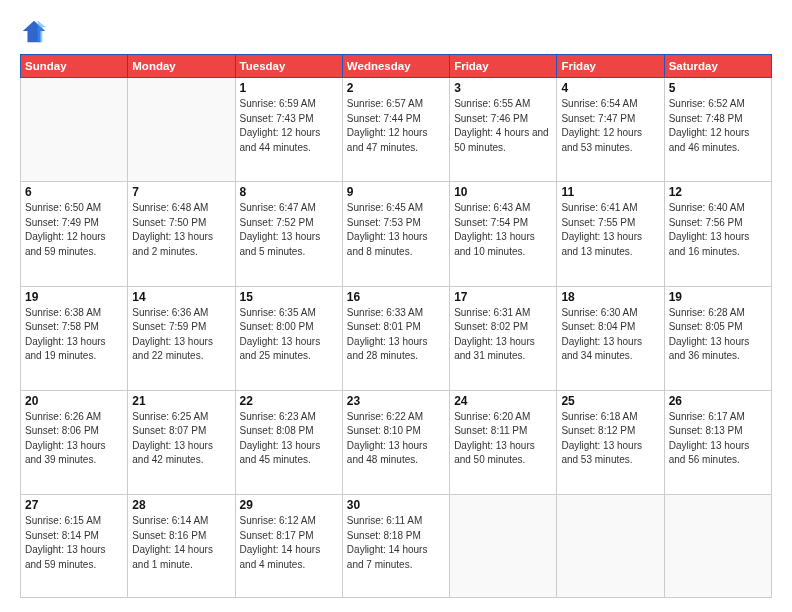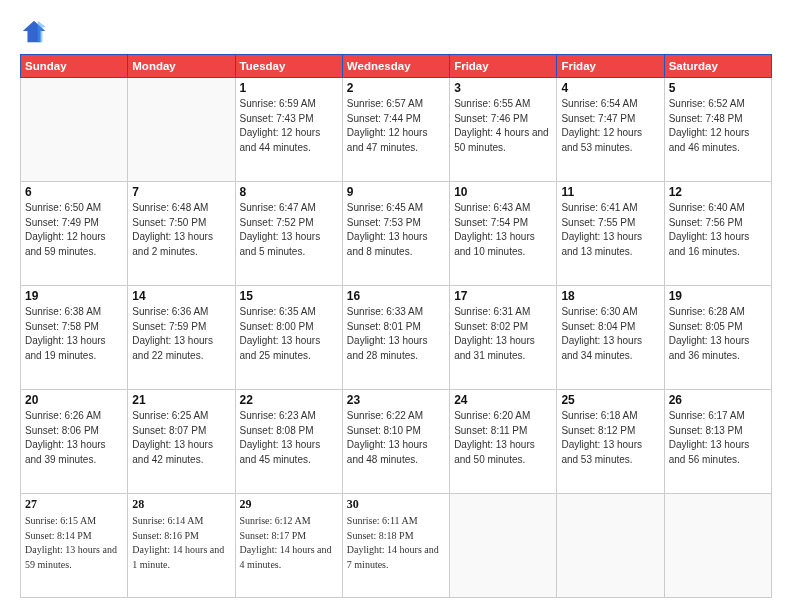--- a/index.html
+++ b/index.html
@@ -87,21 +87,20 @@
       display: block;
       margin-bottom: 2px;
     }
     .day-info {
       font-size: 10px;
       line-height: 1.45;
       color: #333;
     }
     .last-row td {
       height: 74px;
-      font-family: Liberation Serif, serif;
     }
   </style>
 </head>
 <body>
 
 <div class="page">
   <div class="header">
     <div class="logo">
       <svg class="logo-icon" viewBox="0 0 30 30">
         <polygon points="15,3 27,14 22,14 22,26 8,26 8,14 3,14" fill="#3366cc"></polygon>

